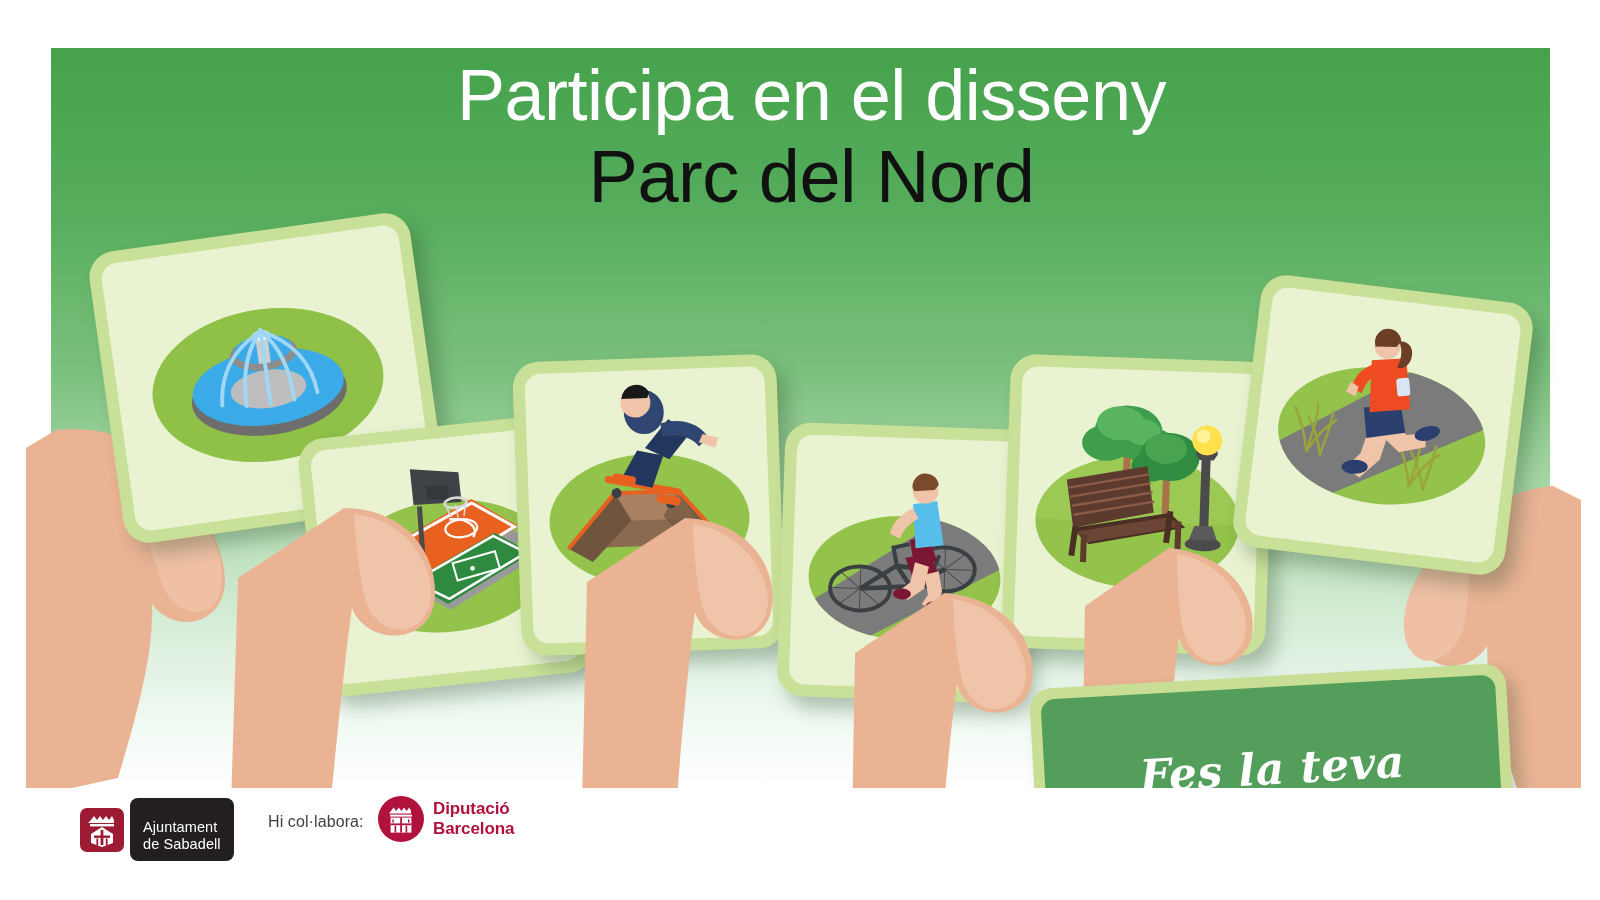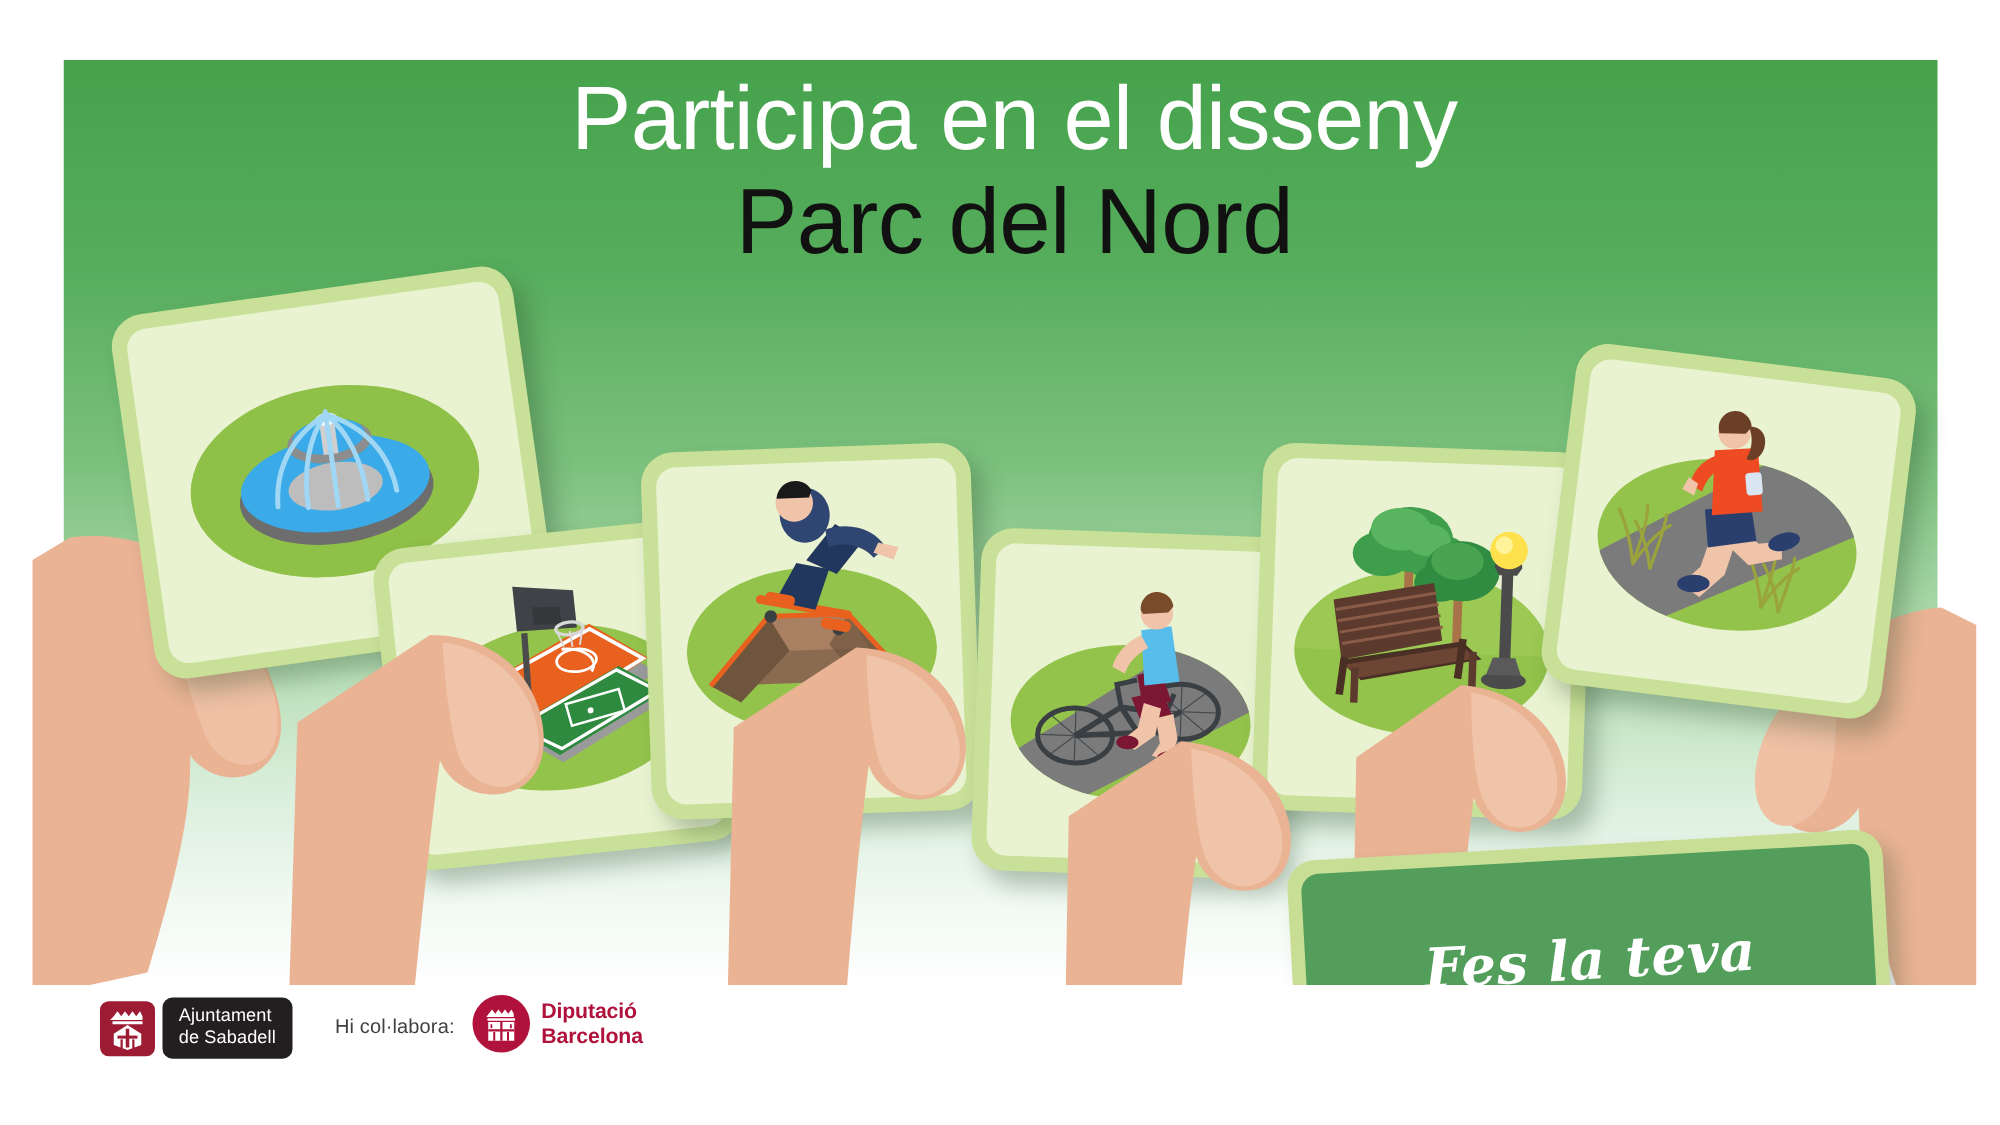--- a/index.html
+++ b/index.html
@@ -62,21 +62,21 @@
   .footer{position:absolute;left:0;top:788px;width:1600px;height:112px;background:#fff;z-index:50;}
 
   .logo-aj{position:absolute;left:80px;top:10px;display:flex;align-items:center;gap:6px;}
   .crest{
     width:44px;height:44px;border-radius:7px;background:#9e1b34;
     display:flex;align-items:center;justify-content:center;
   }
   .aj-name{
     background:#231f20;border-radius:8px;color:#ffffff;
     font-size:14.5px;line-height:1.18;font-weight:400;
-    padding:7px 13px 8px 13px;white-space:pre-line;letter-spacing:.1px;
+    padding:21px 13px 8px 13px;white-space:pre-line;letter-spacing:.1px;
   }
 
   .collab{position:absolute;left:268px;top:25px;font-size:16px;color:#404040;letter-spacing:.1px;}
 
   .logo-dib{position:absolute;left:378px;top:8px;display:flex;align-items:center;gap:9px;}
   .dib-circle{
     width:46px;height:46px;border-radius:50%;background:#b0123c;
     display:flex;align-items:center;justify-content:center;
   }
   .dib-text{color:#b0123c;font-size:17px;font-weight:700;line-height:1.15;white-space:pre-line;letter-spacing:-.1px;}

